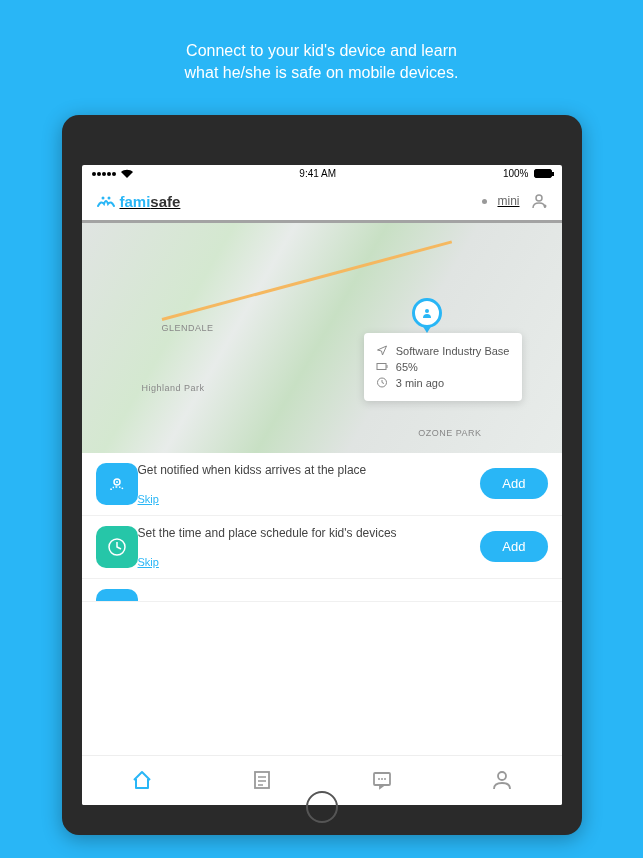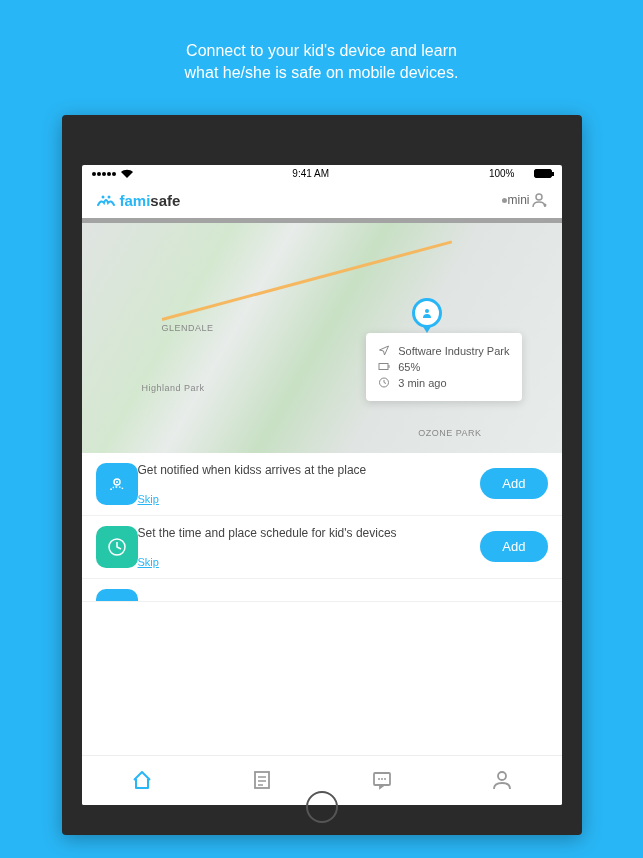--- a/index.html
+++ b/index.html
@@ -19,21 +19,21 @@
   text-align: center;
   margin-top: 40px;
   line-height: 1.4;
   font-weight: 400;
 }
 .tablet {
   margin-top: 30px;
   width: 520px;
   height: 720px;
   background: #2a2a2a;
-  border-radius: 4px;
+  border-radius: 17px;
   padding: 50px 20px 0 20px;
   position: relative;
   box-shadow: 0 4px 20px rgba(0,0,0,0.3);
 }
 .home-button {
   position: absolute;
   bottom: 12px;
   left: 50%;
   transform: translateX(-50%);
   width: 32px;
@@ -56,37 +56,38 @@
   align-items: center;
   justify-content: space-between;
   padding: 0 10px;
   font-size: 10px;
   color: #000;
 }
 .status-left { display: flex; align-items: center; gap: 2px; }
 .status-dots { display: flex; gap: 1px; }
 .dot { width: 4px; height: 4px; border-radius: 50%; background: #000; }
 .wifi-icon { margin-left: 3px; }
-.status-right { display: flex; align-items: center; gap: 19px; }
+.status-right { display: flex; align-items: center; gap: 5px; }
 .battery-icon { width: 18px; height: 9px; border: 1px solid #000; border-radius: 2px; position: relative; }
 .battery-icon::after { content: ''; position: absolute; right: -3px; top: 2px; width: 2px; height: 4px; background: #000; }
 .battery-fill { width: 100%; height: 100%; background: #000; }
 .app-header {
   height: 40px;
   display: flex;
   align-items: center;
   justify-content: space-between;
   padding: 0 14px;
-  border-bottom: 5px solid #a3a3a3;
+  border-bottom: 3px solid #a3a3a3;
+  text-decoration: underline;
 }
 .logo { display: flex; align-items: center; gap: 4px; }
 .logo-text { font-weight: 700; font-size: 15px; }
 .logo-fami { color: #29b6f6; }
 .logo-safe { color: #333; }
-.header-right { display: flex; align-items: center; }
+.header-right { display: flex; align-items: center; gap: 10px; }
 .device-dot { width: 5px; height: 5px; border-radius: 50%; background: #999; }
 .device-label { font-size: 12px; color: #666; }
 .profile-icon { color: #999; }
 .map-area {
   height: 230px;
   position: relative;
   background: #fef9c3;
   overflow: hidden;
 }
 .map-bg {
@@ -263,21 +264,21 @@
         <svg class="marker-person" width="12" height="12" viewBox="0 0 12 12">
             <circle cx="6" cy="4" r="2" fill="#29b6f6"></circle>
             <path d="M2 11 Q2 7 6 7 Q10 7 10 11z" fill="#29b6f6"></path>
           </svg>
       </div>
       <div class="info-card">
         <div class="info-row">
           <svg class="info-icon" width="11" height="11" viewBox="0 0 11 11">
               <path d="M1 5 L10 1 L6 10 L5 6z" stroke="#888" fill="none"></path>
             </svg>
-          <span>Software Industry Park</span>
+          <span>Software Industry Base</span>
         </div>
         <div class="info-row">
           <svg class="info-icon" width="11" height="7" viewBox="0 0 11 7">
               <rect x="0.5" y="0.5" width="9" height="6" stroke="#888" fill="none"></rect>
               <rect x="10" y="2" width="1" height="3" fill="#888"></rect>
             </svg>
           <span>65%</span>
         </div>
         <div class="info-row">
           <svg class="info-icon" width="11" height="11" viewBox="0 0 11 11">

